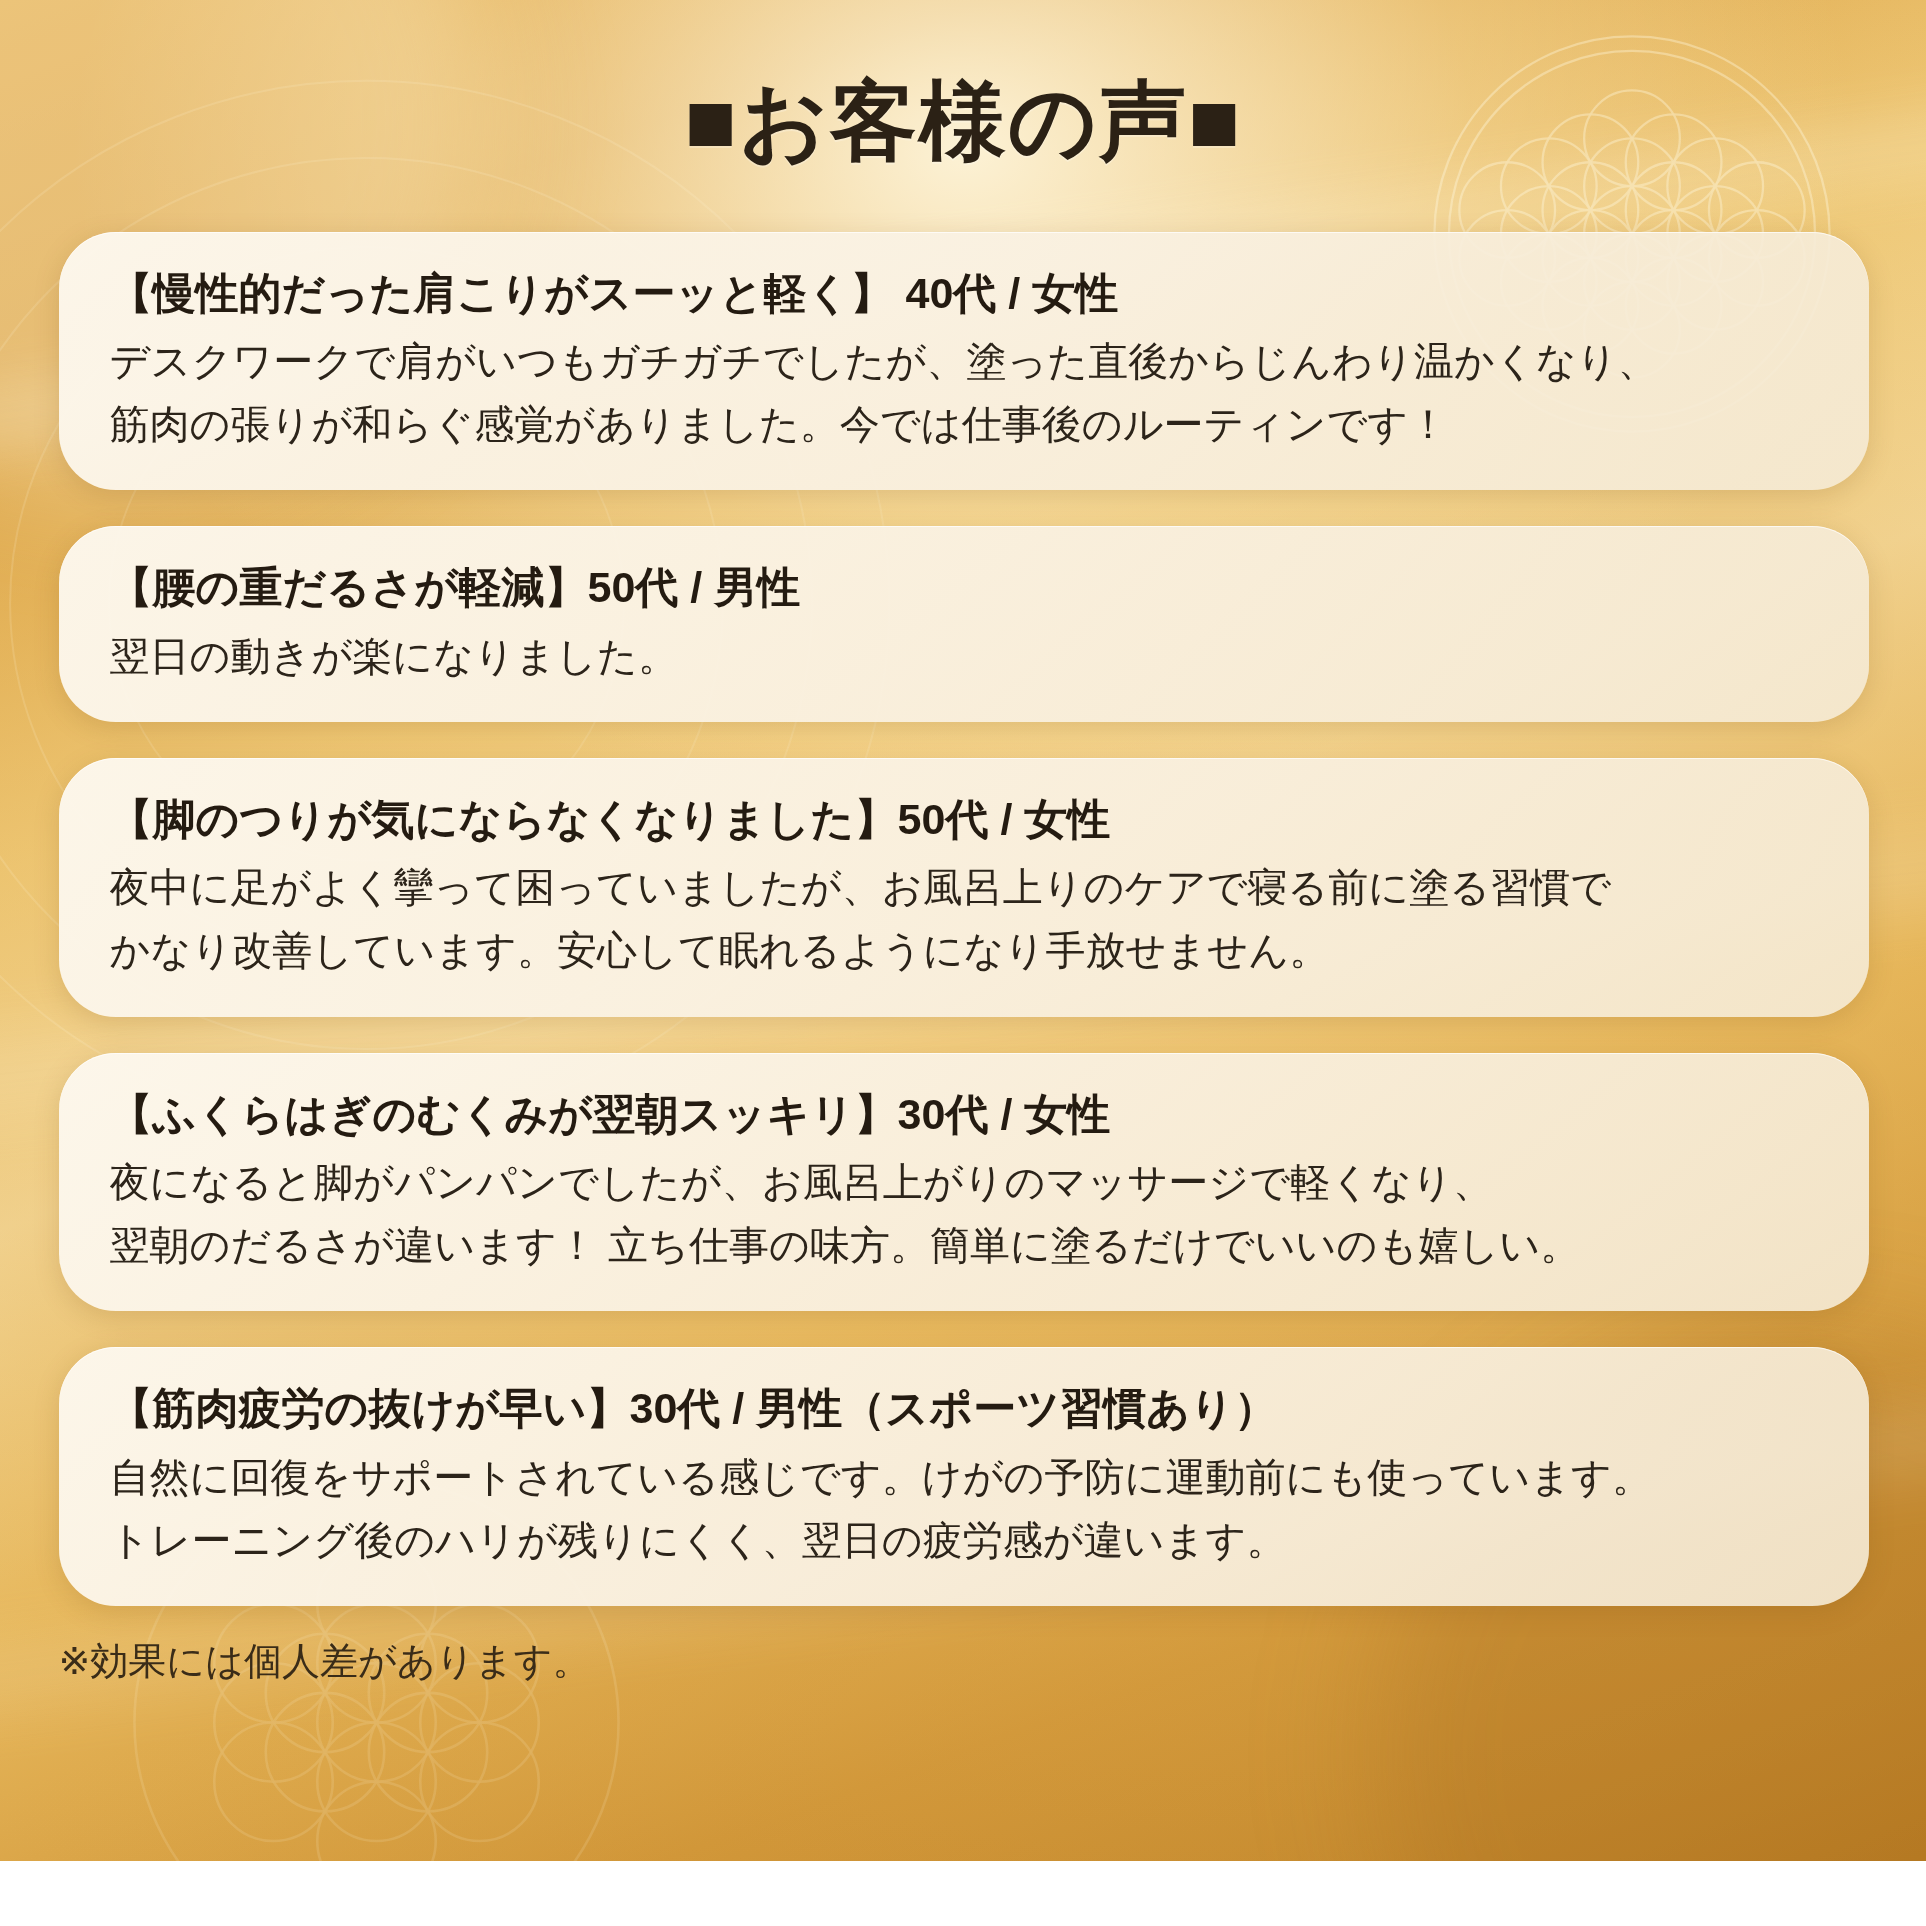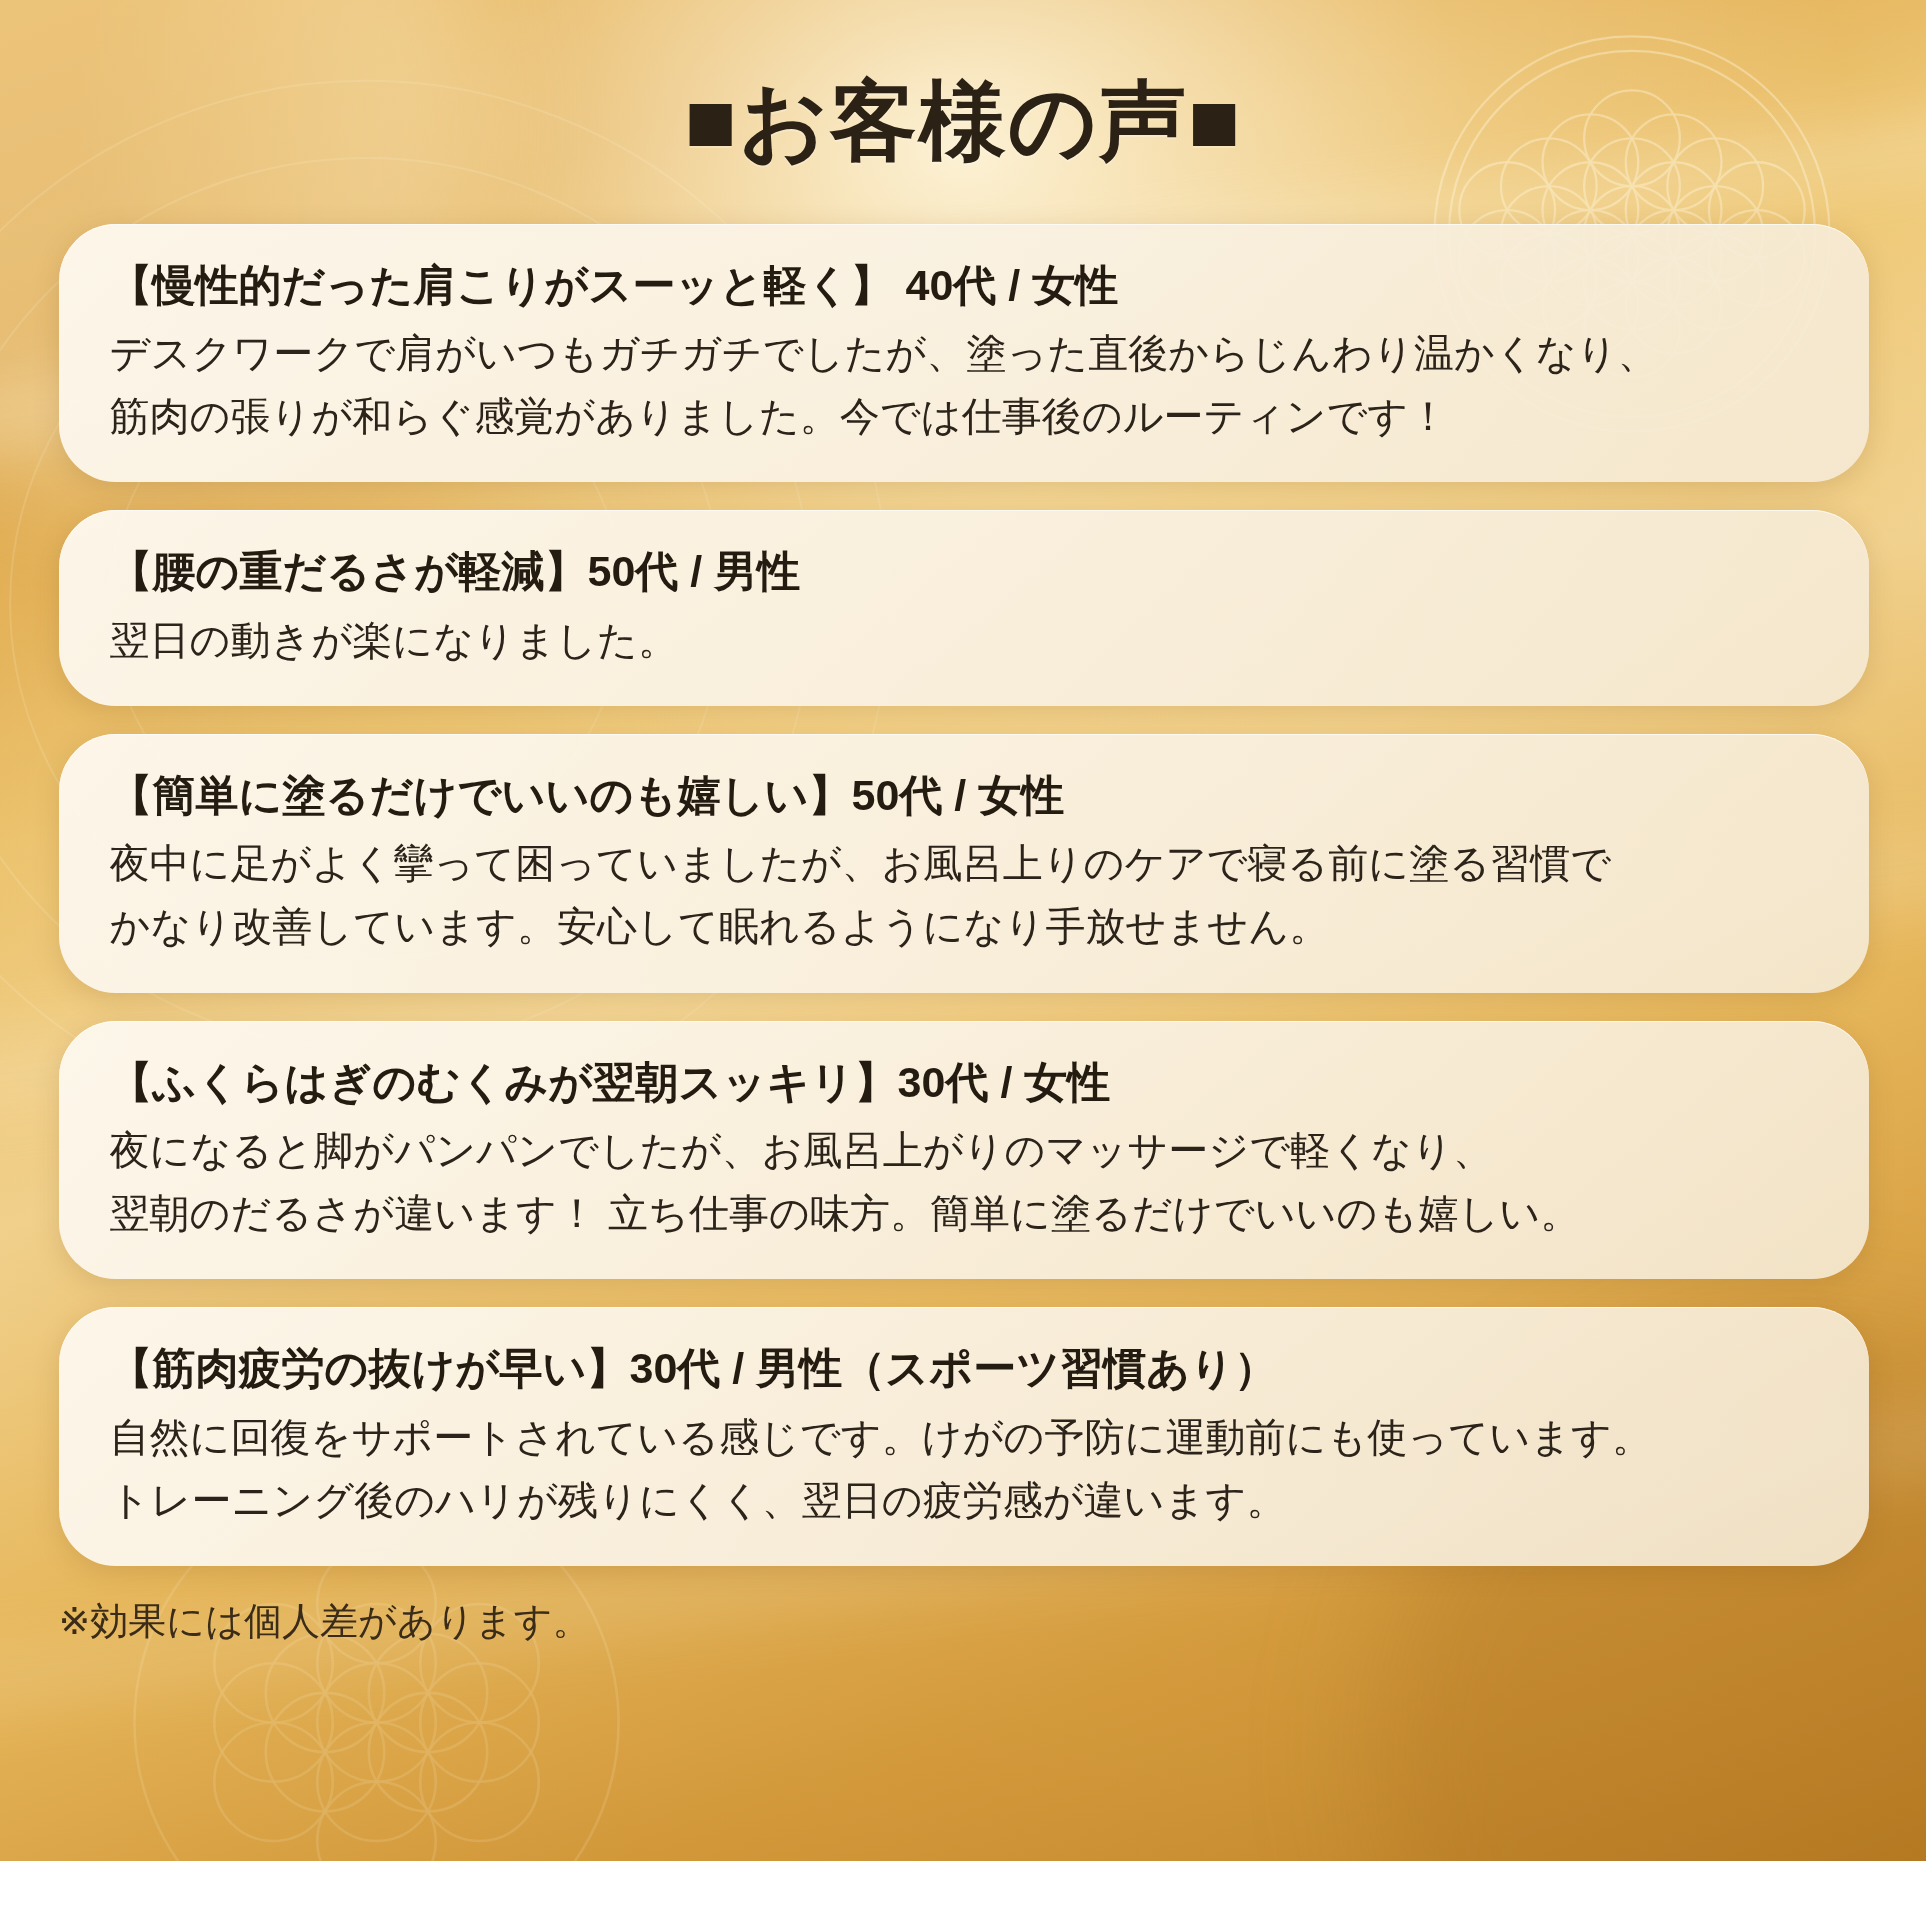--- a/index.html
+++ b/index.html
@@ -97,20 +97,21 @@
     flex-direction: column;
     gap: 28px;
   }
 
   .card {
     position: relative;
     background: linear-gradient(135deg, rgba(253,248,238,0.96) 0%, rgba(249,240,224,0.93) 55%, rgba(245,234,212,0.90) 100%);
     border-radius: 57px;
     padding: 30px 51px 34px 51px;
     box-shadow: 0 6px 26px rgba(120,78,20,0.18), inset 0 1px 0 rgba(255,255,255,0.7);
+    margin-top: 8px;
   }
 
   .card-title {
     font-size: 43px;
     font-weight: 700;
     color: #241b11;
     line-height: 1.45;
     margin-bottom: 6px;
     white-space: nowrap;
   }
@@ -212,21 +213,21 @@
       <div class="card-body">デスクワークで肩がいつもガチガチでしたが、塗った直後からじんわり温かくなり、</div>
       <div class="card-body">筋肉の張りが和らぐ感覚がありました。今では仕事後のルーティンです！</div>
     </div>
 
     <div class="card">
       <div class="card-title">【腰の重だるさが軽減】50代 / 男性</div>
       <div class="card-body">翌日の動きが楽になりました。</div>
     </div>
 
     <div class="card">
-      <div class="card-title">【簡単に塗るだけでいいのも嬉しい】50代 / 女性</div>
+      <div class="card-title">【脚のつりが気にならなくなりました】50代 / 女性</div>
       <div class="card-body">夜中に足がよく攣って困っていましたが、お風呂上りのケアで寝る前に塗る習慣で</div>
       <div class="card-body">かなり改善しています。安心して眠れるようになり手放せません。</div>
     </div>
 
     <div class="card">
       <div class="card-title">【ふくらはぎのむくみが翌朝スッキリ】30代 / 女性</div>
       <div class="card-body">夜になると脚がパンパンでしたが、お風呂上がりのマッサージで軽くなり、</div>
       <div class="card-body">翌朝のだるさが違います！ 立ち仕事の味方。簡単に塗るだけでいいのも嬉しい。</div>
     </div>
 

